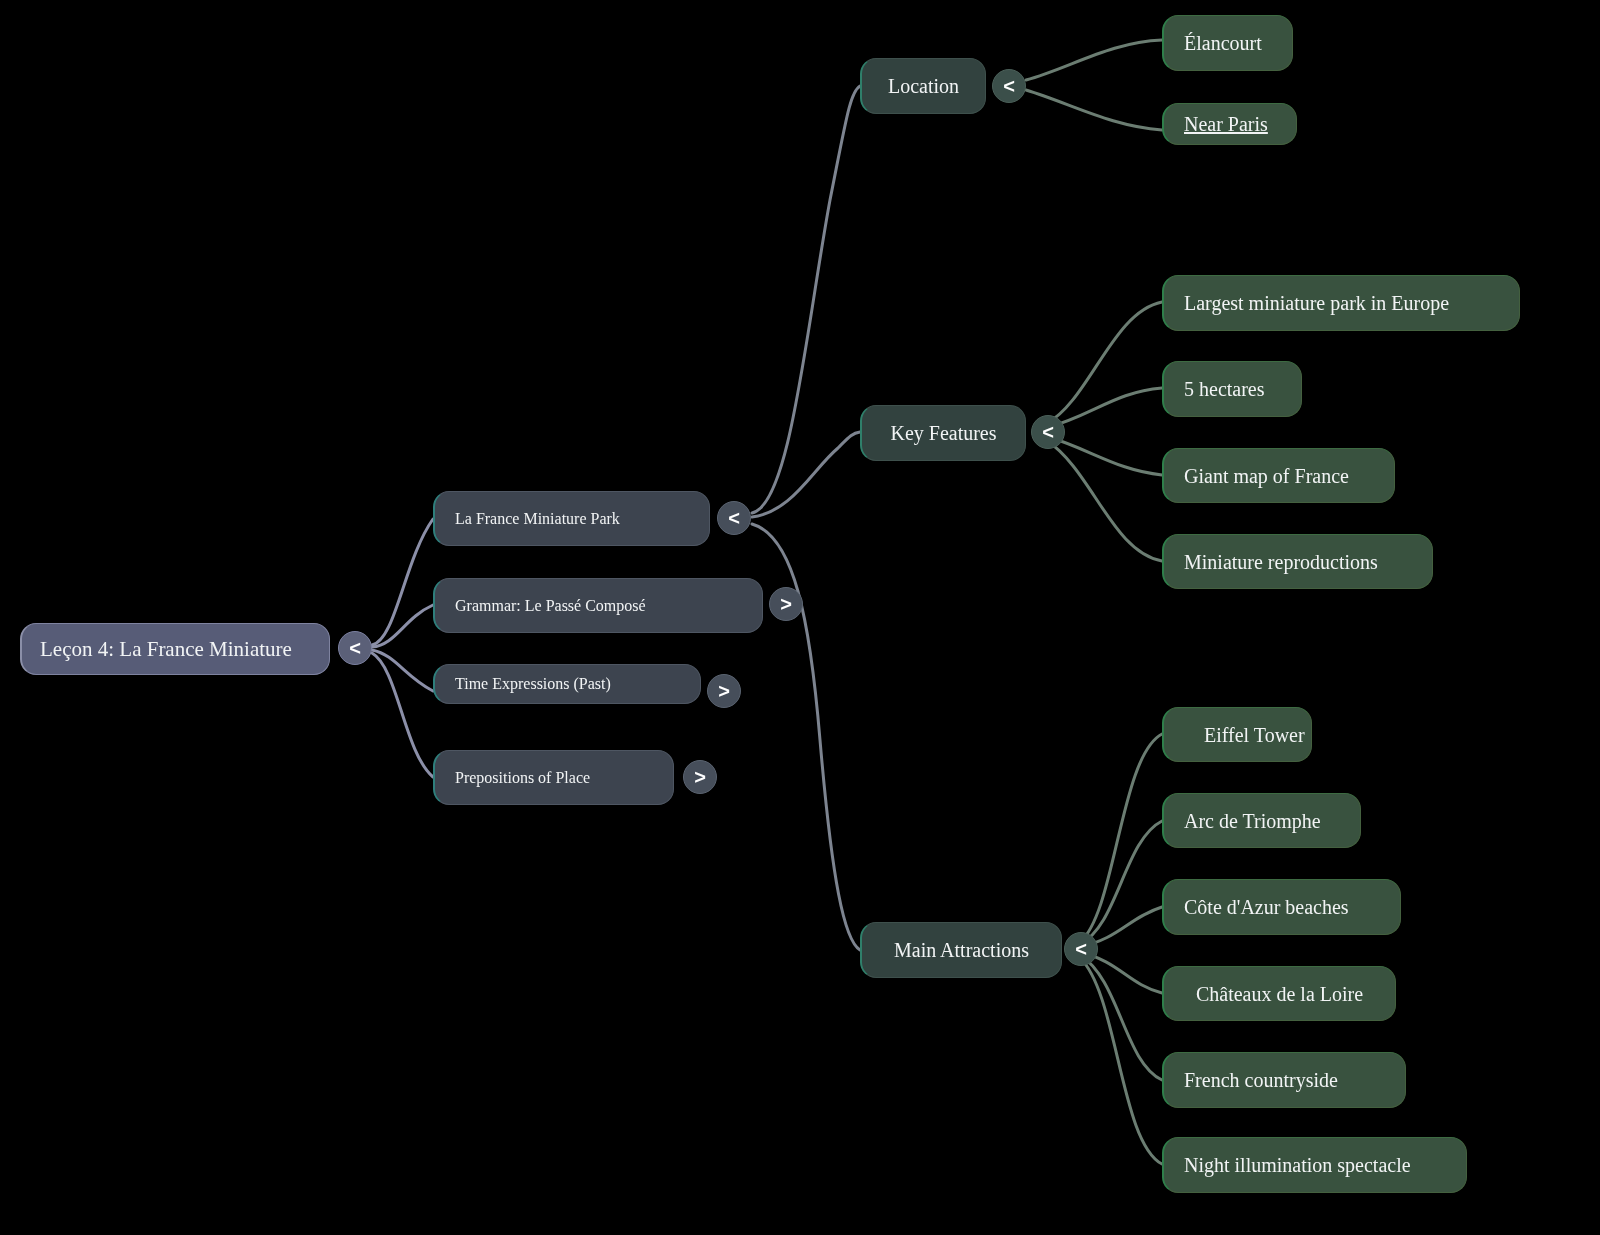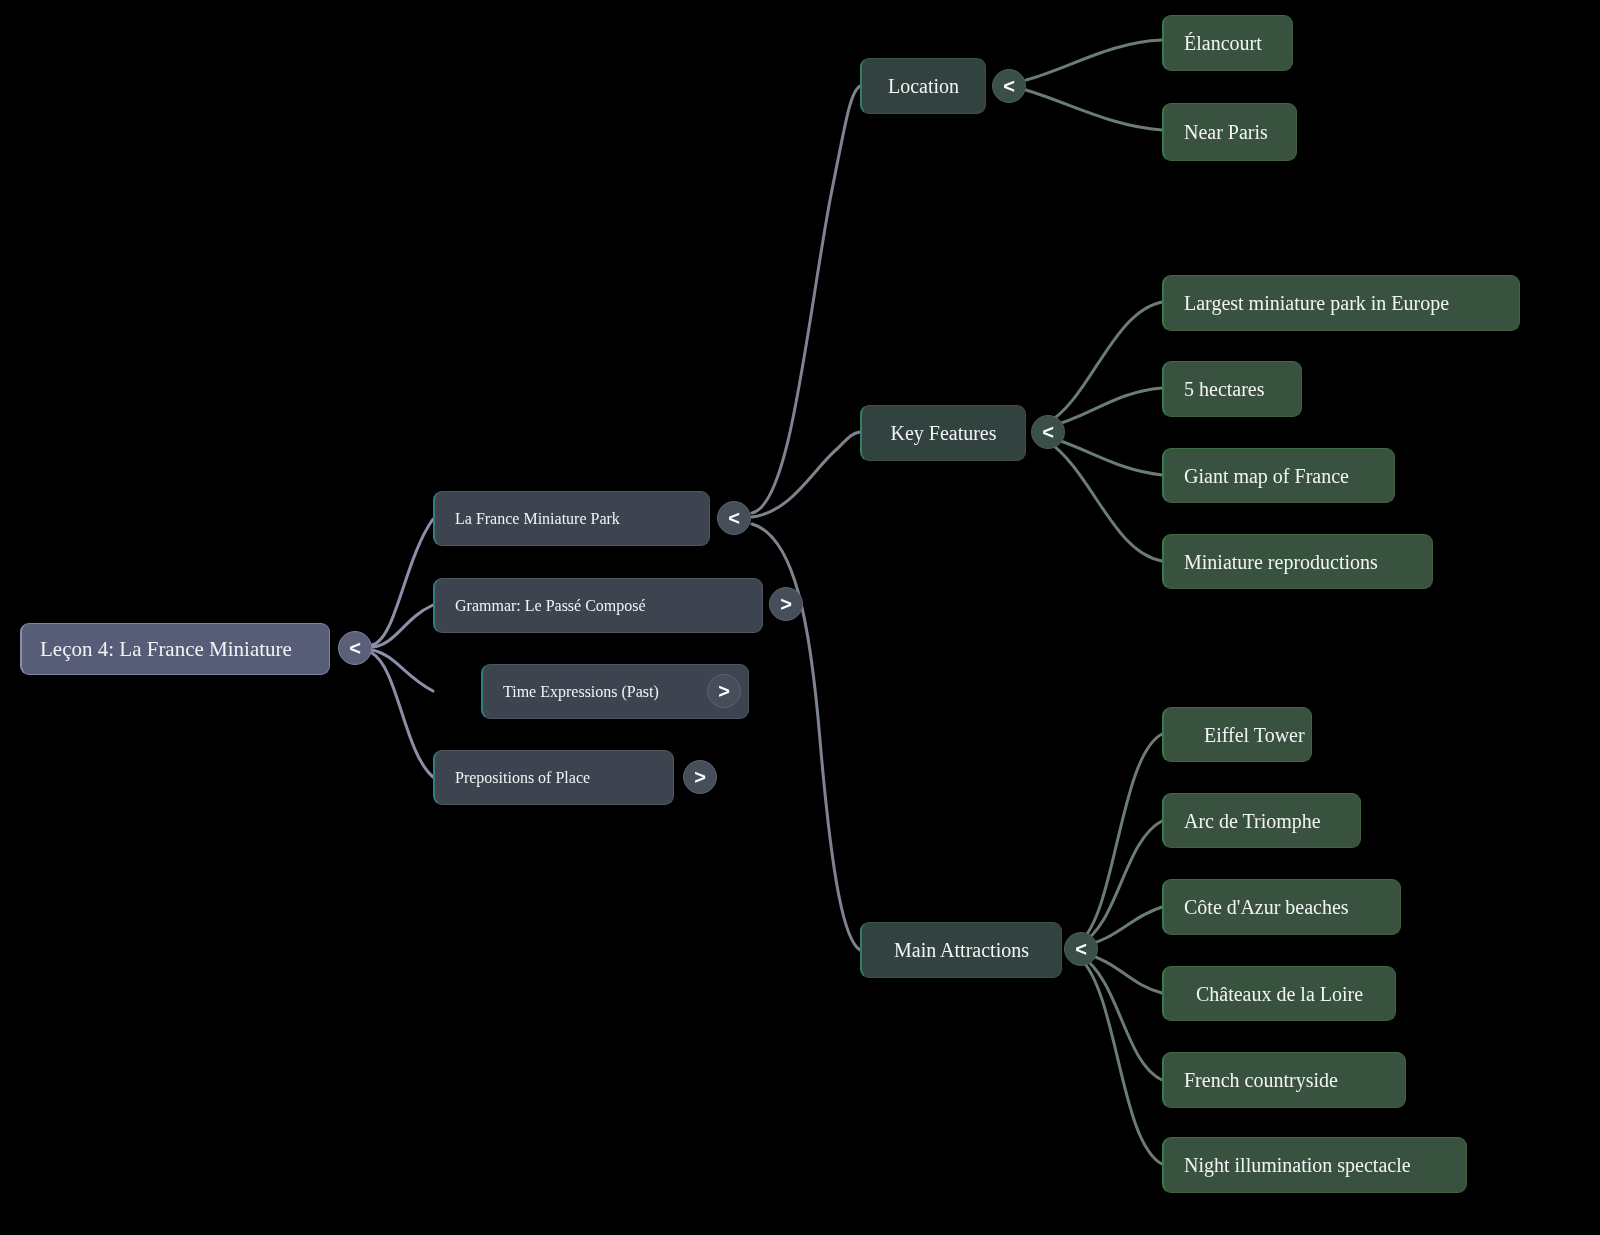--- a/index.html
+++ b/index.html
@@ -27,21 +27,21 @@
     width: 1600px;
     height: 1235px;
     pointer-events: none;
   }
 
   .node {
     position: absolute;
     box-sizing: border-box;
     display: flex;
     align-items: center;
-    border-radius: 9px;
+    border-radius: 16px;
     color: #f2f4f5;
     white-space: nowrap;
     line-height: 1;
     z-index: 5;
   }
 
   
   .node.lvl0 {
     background: #575c77;
     border: 1px solid #7f83a0;
@@ -155,39 +155,39 @@
   <div class="node lvl1" style="left:433px; top:491px; width:277px; height:55px;">
     <span>La France Miniature Park</span>
   </div>
   <div class="toggle t-slate" style="left:717px; top:501px;">&lt;</div>
 
   <div class="node lvl1" style="left:433px; top:578px; width:330px; height:55px;font-family:Liberation Serif, serif;">
     <span>Grammar: Le Passé Composé</span>
   </div>
   <div class="toggle t-slate" style="left:769px; top:587px;">&gt;</div>
 
-  <div class="node lvl1" style="left:433px; top:664px; width:268px; height:55px;margin-left:48px;">
+  <div class="node lvl1" style="left:433px; top:664px; width:268px; height:40px;">
     <span>Time Expressions (Past)</span>
   </div>
   <div class="toggle t-slate" style="left:707px; top:674px;">&gt;</div>
 
   <div class="node lvl1" style="left:433px; top:750px; width:241px; height:55px;">
     <span>Prepositions of Place</span>
   </div>
   <div class="toggle t-slate" style="left:683px; top:760px;">&gt;</div>
 
   <div class="node lvl2" style="left:860px; top:58px; width:126px; height:56px;">
     <span>Location</span>
   </div>
   <div class="toggle t-green" style="left:992px; top:69px;">&lt;</div>
 
   <div class="node lvl3" style="left:1162px; top:15px; width:131px; height:56px;">
     <span>Élancourt</span>
   </div>
-  <div class="node lvl3" style="left:1162px; top:103px; width:135px; height:58px;">
+  <div class="node lvl3" style="left:1162px; top:103px; width:135px; height:42px;text-decoration:underline;">
     <span>Near Paris</span>
   </div>
 
   <div class="node lvl2" style="left:860px; top:405px; width:166px; height:56px;">
     <span>Key Features</span>
   </div>
   <div class="toggle t-green" style="left:1031px; top:415px;">&lt;</div>
 
   <div class="node lvl3" style="left:1162px; top:275px; width:358px; height:56px;">
     <span>Largest miniature park in Europe</span>

